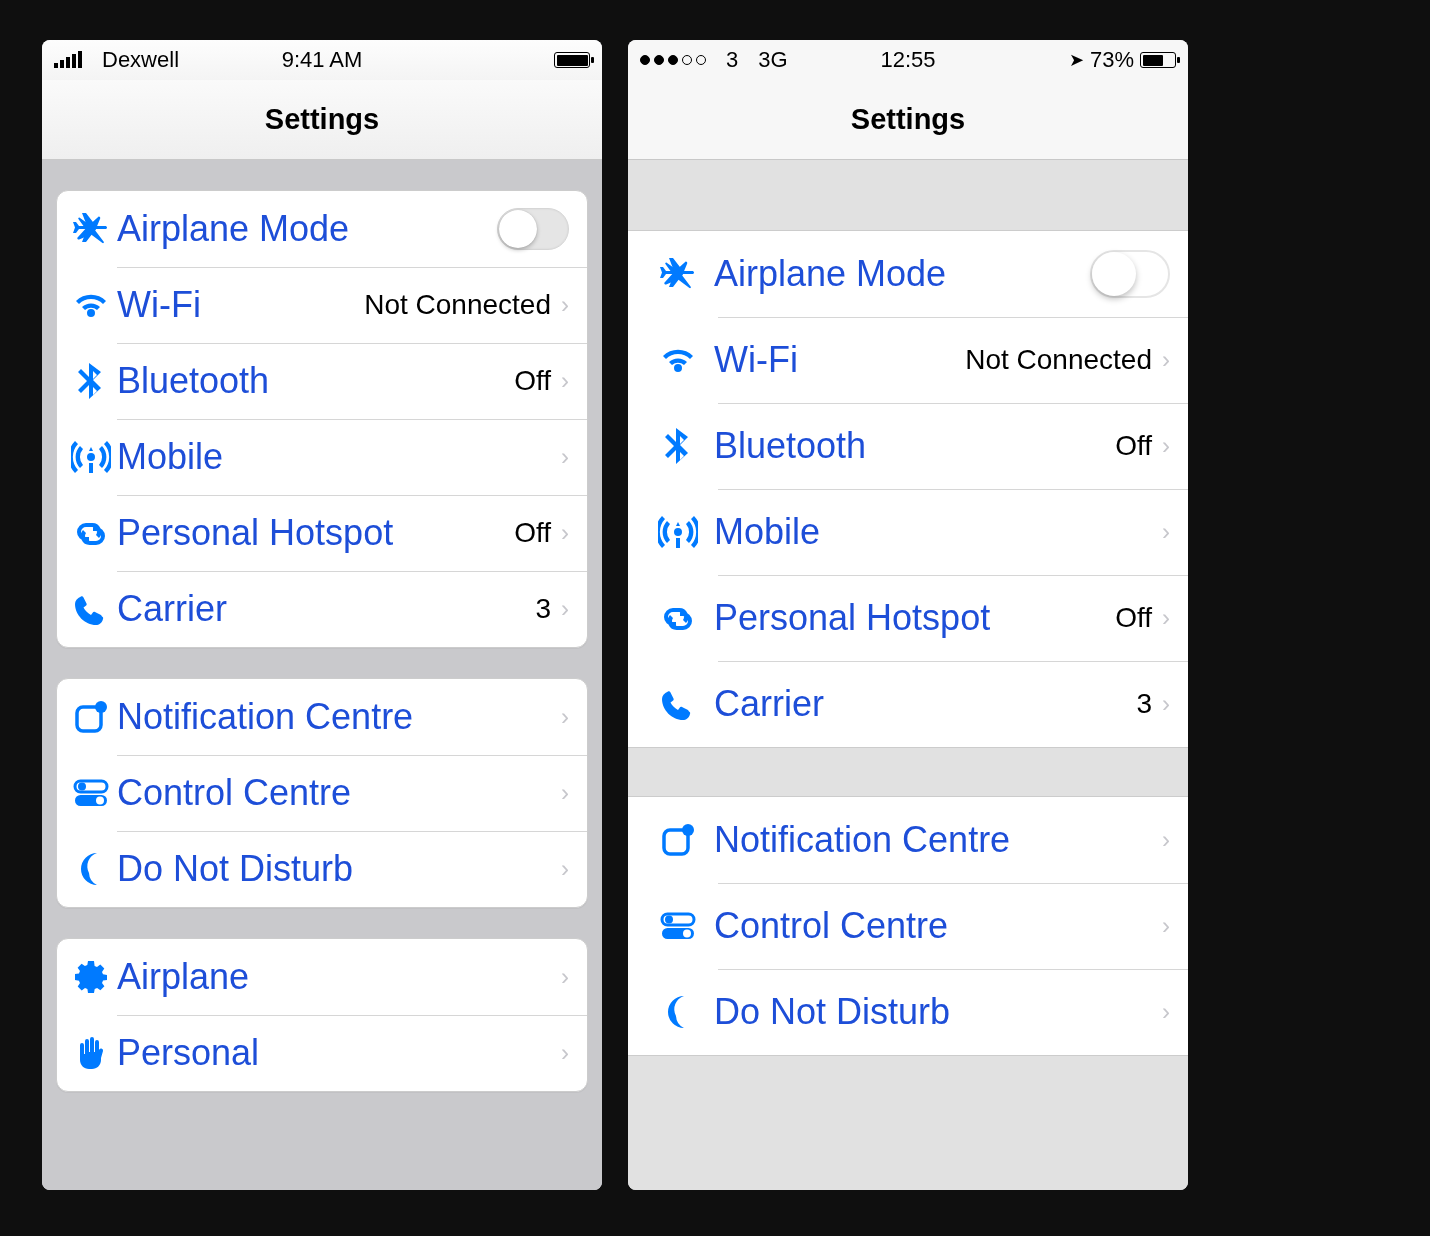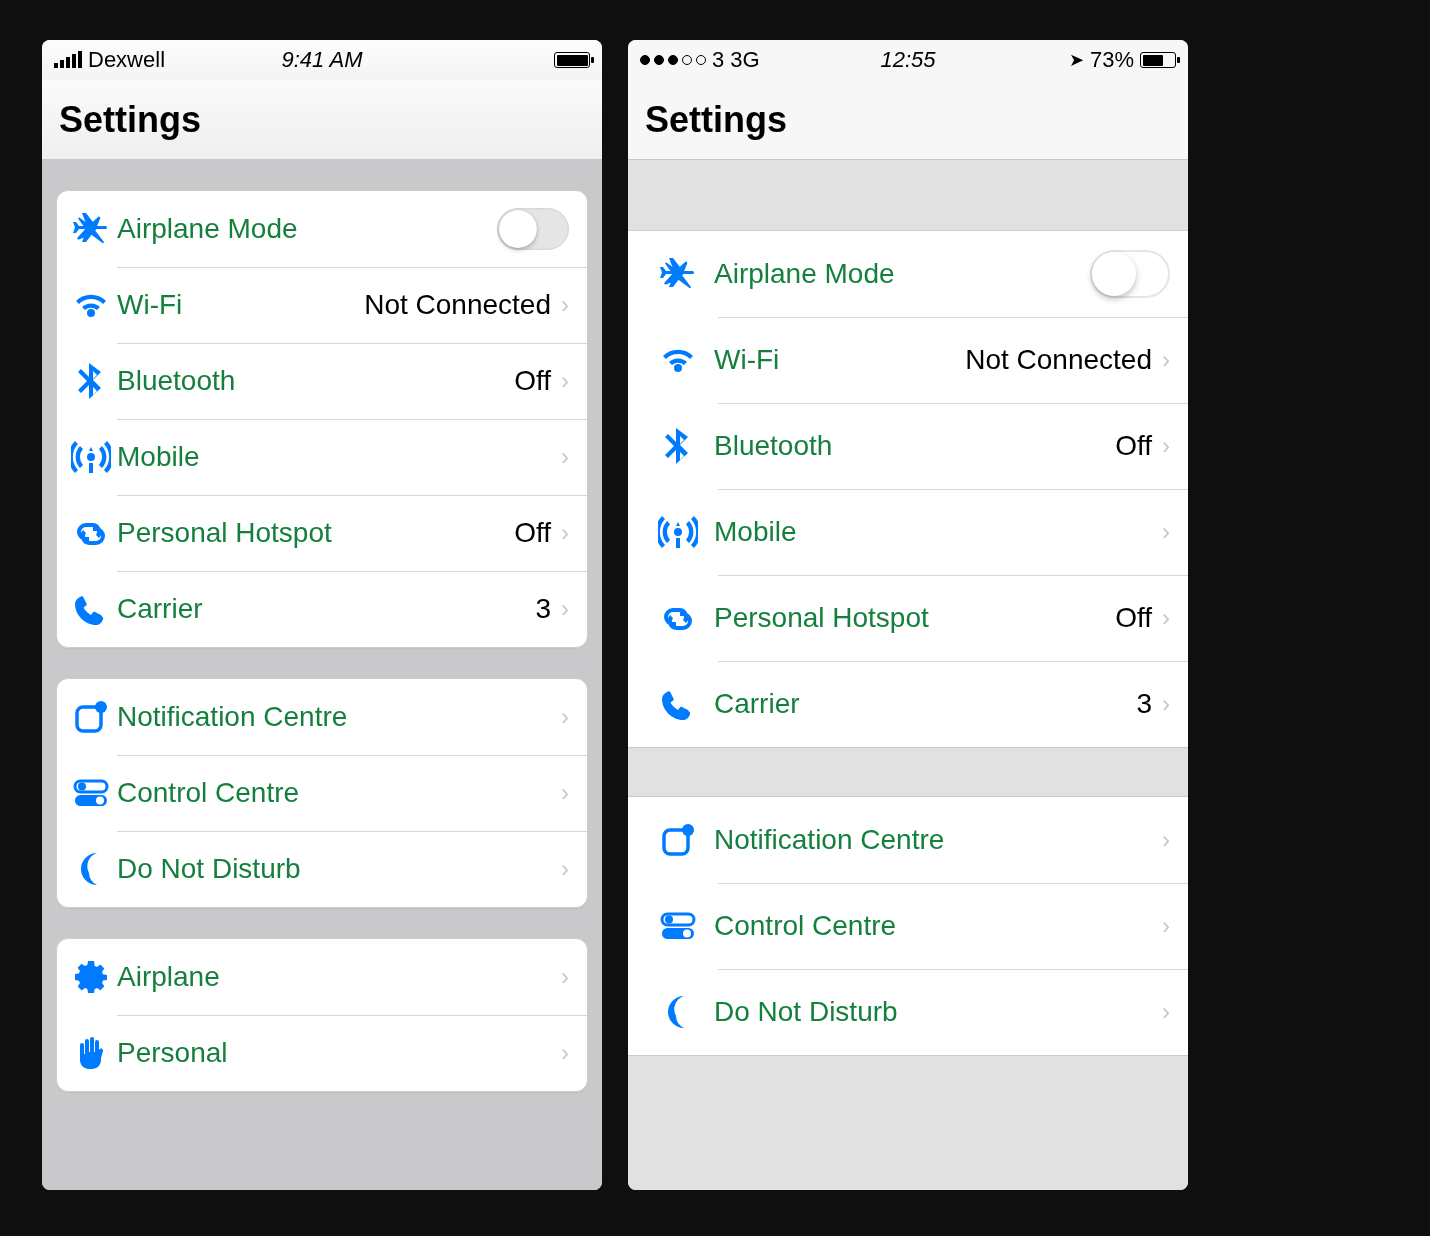--- a/index.html
+++ b/index.html
@@ -29,22 +29,22 @@
     align-items: center;
     padding: 0 12px;
     font-size: 22px;
     font-weight: 500;
     color: #000;
     background: linear-gradient(#fdfdfd,#f4f4f4);
   }
   .phone.right .statusbar {
     background: #f7f7f7;
   }
-  .statusbar .sb-left { display:flex; align-items:center; gap:6px; flex:1; }
-  .statusbar .sb-center { flex:1; text-align:center;font-style:italic; }
+  .statusbar .sb-left { display:flex; align-items:center; gap:20px; flex:1; }
+  .statusbar .sb-center { flex:1; text-align:center; }
   .statusbar .sb-right { flex:1; display:flex; justify-content:flex-end; align-items:center; gap:6px; }
   .signal-bars { display:inline-flex; align-items:flex-end; gap:2px; height:16px;}
   .signal-bars span { width:4px; background:#000; display:inline-block; }
   .signal-bars span:nth-child(1){height:5px;}
   .signal-bars span:nth-child(2){height:8px;}
   .signal-bars span:nth-child(3){height:11px;}
   .signal-bars span:nth-child(4){height:14px;}
   .signal-bars span:nth-child(5){height:17px;}
   .signal-dots { display:inline-flex; gap:4px; }
   .signal-dots span { width:10px; height:10px; border-radius:50%; border:1.5px solid #000; }
@@ -56,25 +56,25 @@
   .battery .fill{position:absolute;left:1.5px;top:1.5px;bottom:1.5px;background:#000;border-radius:1px;}
   .battery .fill.full{right:1.5px;}
   .battery .fill.p62{width:60%;}
   .location-arrow { font-size:18px; }
 
   
   .navbar {
     height: 80px;
     display:flex;
     align-items:center;
-    font-size: 36px;
+    justify-content:center;
+    font-size: 29px;
     font-weight: 600;
     background: linear-gradient(#fafafa,#efefef);
     border-bottom:1px solid #c8c8c8;
-    padding-left:17px;
   }
   .phone.right .navbar {
     background: #f7f7f7;
     border-bottom:1px solid #c8c8c8;
     font-weight:600;
   }
 
   
   .content { padding: 0; }
   .phone.left .content { padding: 30px 14px 0; background:#c9c9cc; overflow:hidden; height:calc(100% - 120px);}
@@ -117,22 +117,22 @@
   .icon-slot {
     width:52px;
     display:flex;
     align-items:center;
     justify-content:center;
     color:#007aff;
   }
   .phone.right .icon-slot { width:72px; }
   .icon-slot svg { width:40px; height:40px; }
   .row-label {
-    font-size: 28px;
-    color:#15803d;
+    font-size: 36px;
+    color:#1d4ed8;
     font-weight:400;
     flex:0 0 auto;
   }
   .row-spacer { flex:1; }
   .row-value {
     font-size: 28px;
     color:#000000;
     margin-right:10px;
   }
   .chevron {

